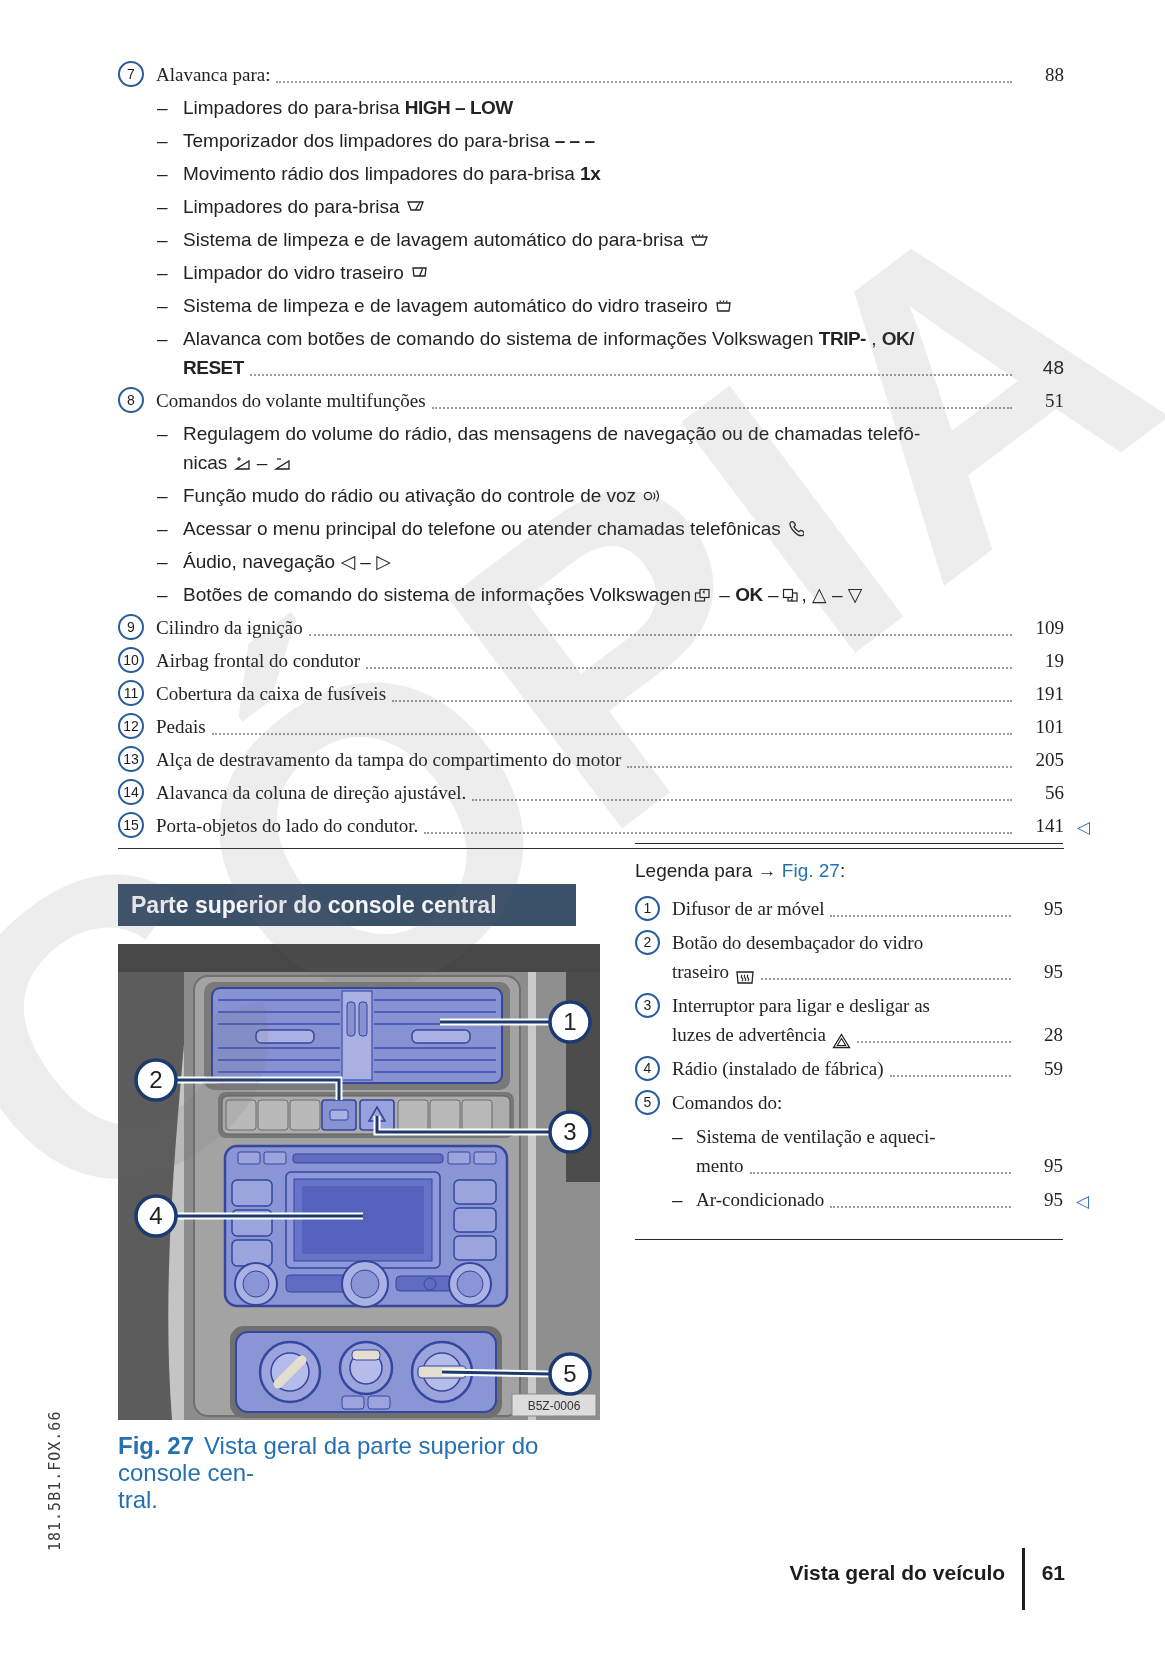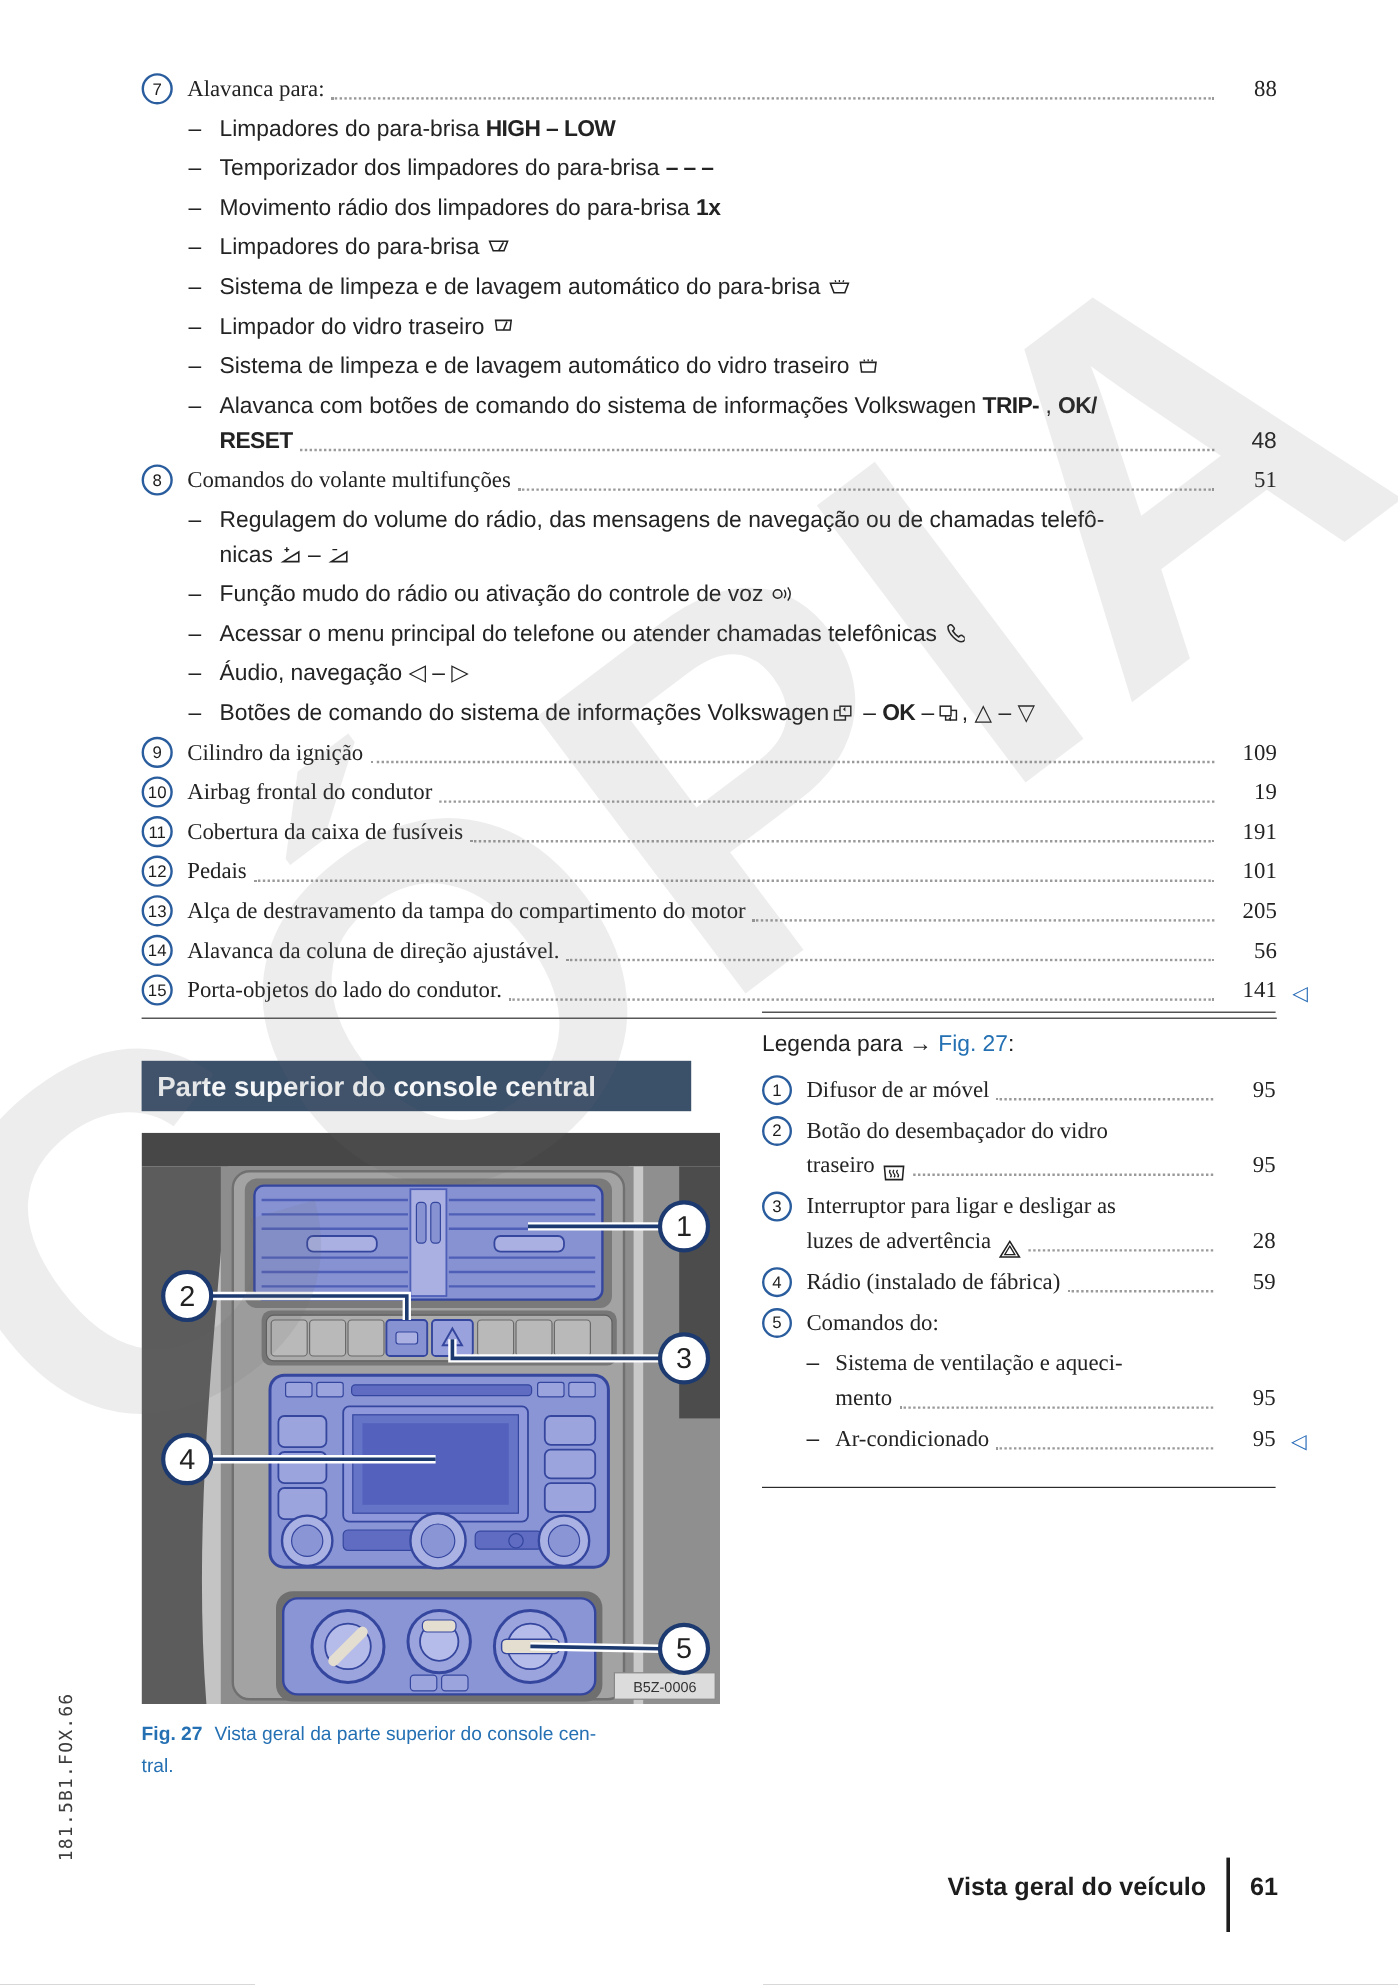--- a/index.html
+++ b/index.html
@@ -29,21 +29,21 @@
   .icon-m{vertical-align:-3px;margin:0 3px;}
   .toc-rule{border-top:1.5px solid #2e2e2e;margin-top:8px;}
   .marker{position:absolute;right:-26px;bottom:-2px;color:#2a6db8;font-size:17px;}
   .rel{position:relative;}
   
   .section-title{position:absolute;left:118px;top:884px;width:458px;height:42px;background:#3b5069;
                  color:#f4f6f8;font-size:23px;font-weight:bold;line-height:42px;padding-left:13px;
                  box-sizing:border-box;z-index:2;}
   
   .figure{position:absolute;left:118px;top:944px;width:482px;height:476px;z-index:2;}
-  .fig-caption{position:absolute;left:118px;top:1432px;width:470px;font-size:16px;line-height:27px;
+  .fig-caption{position:absolute;left:118px;top:1432px;width:470px;font-size:24px;line-height:27px;
                color:#2470b3;z-index:2;}
   .fig-caption .fl{font-weight:bold;margin-right:10px;}
   
   .legend{position:absolute;left:635px;top:843px;width:428px;font-size:19px;line-height:29px;
           border-top:1.5px solid #2b2b2b;border-bottom:1.5px solid #2b2b2b;
           padding:12px 0 20px;z-index:2;box-sizing:border-box;}
   .legend-title{margin-bottom:9px;}
   .legend-link{color:#2470b3;}
   .lrow{display:flex;align-items:flex-start;margin-bottom:5px;}
   .lbadge{flex:0 0 auto;width:25px;height:25px;border:2.5px solid #2a5d9e;border-radius:50%;

